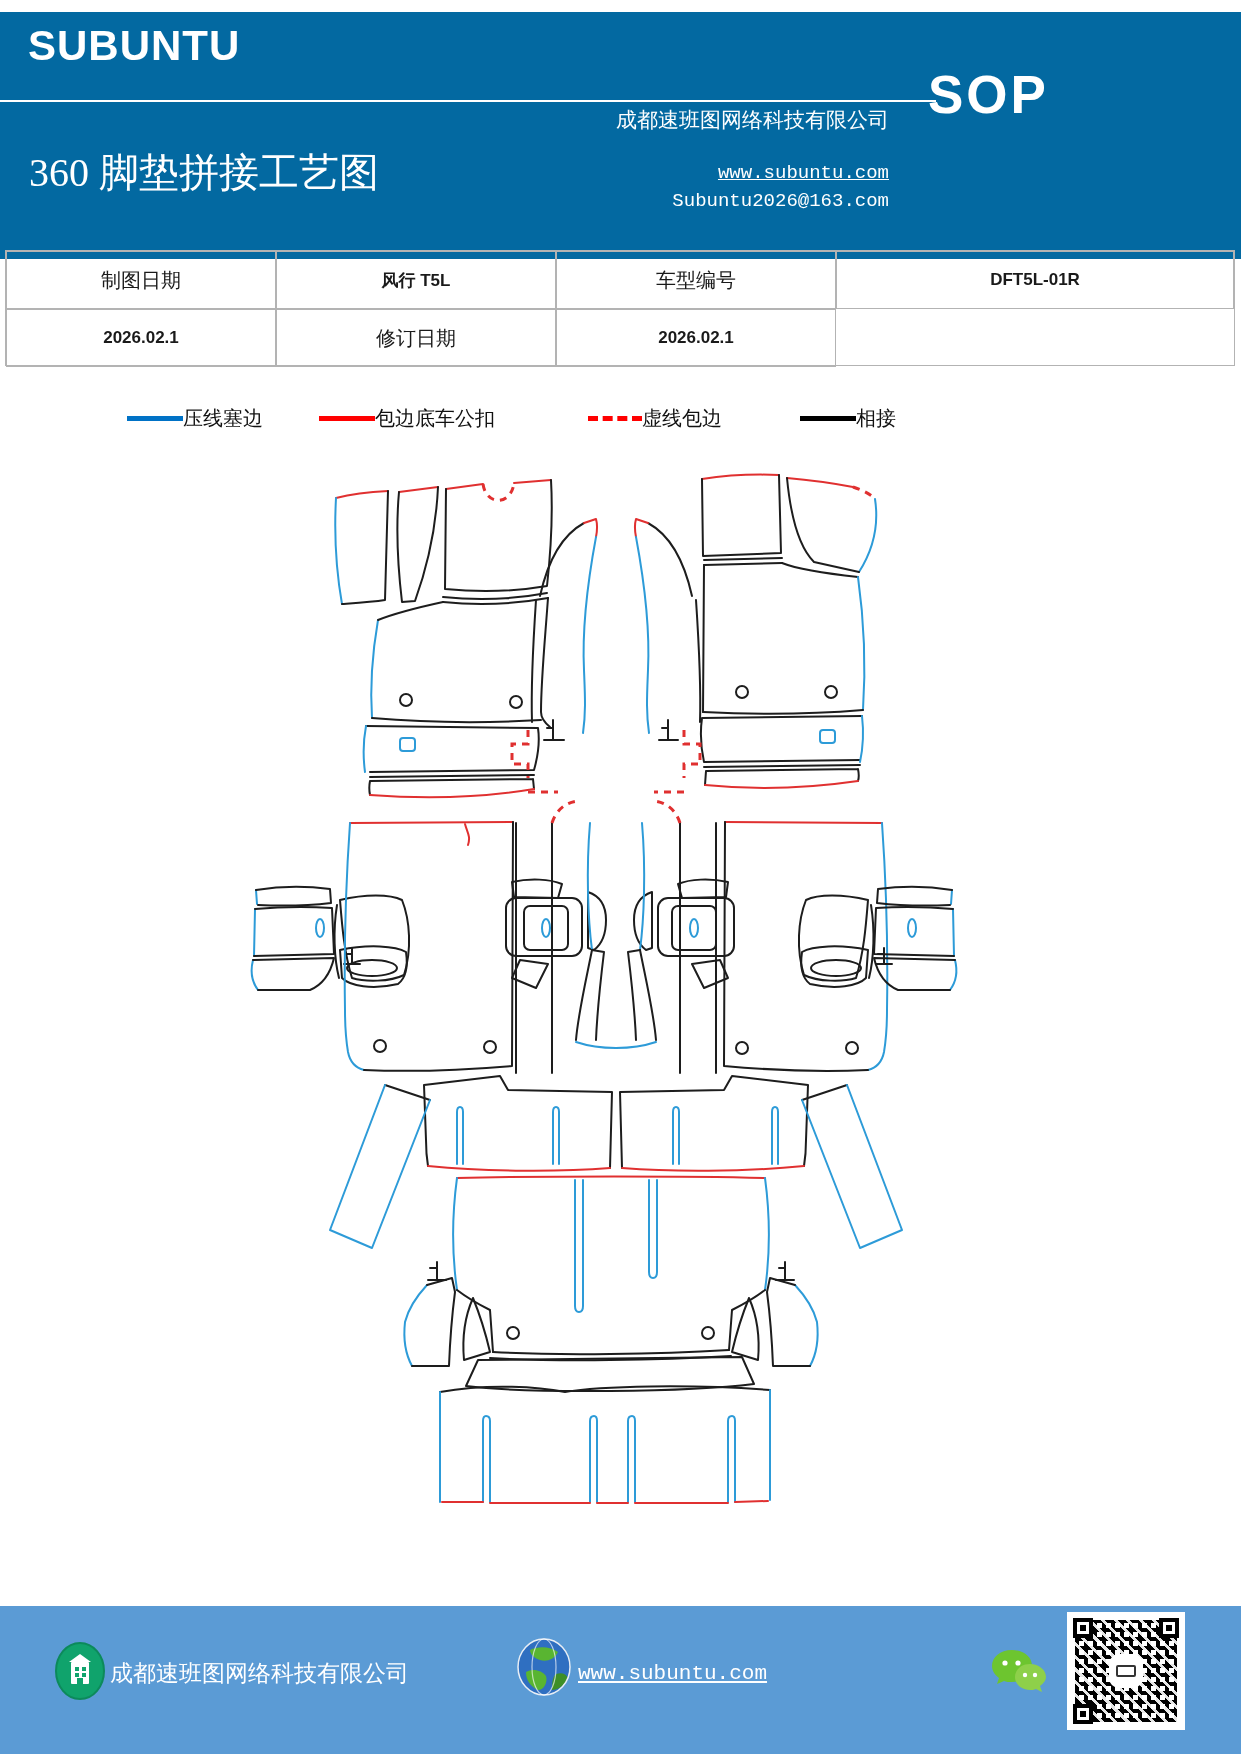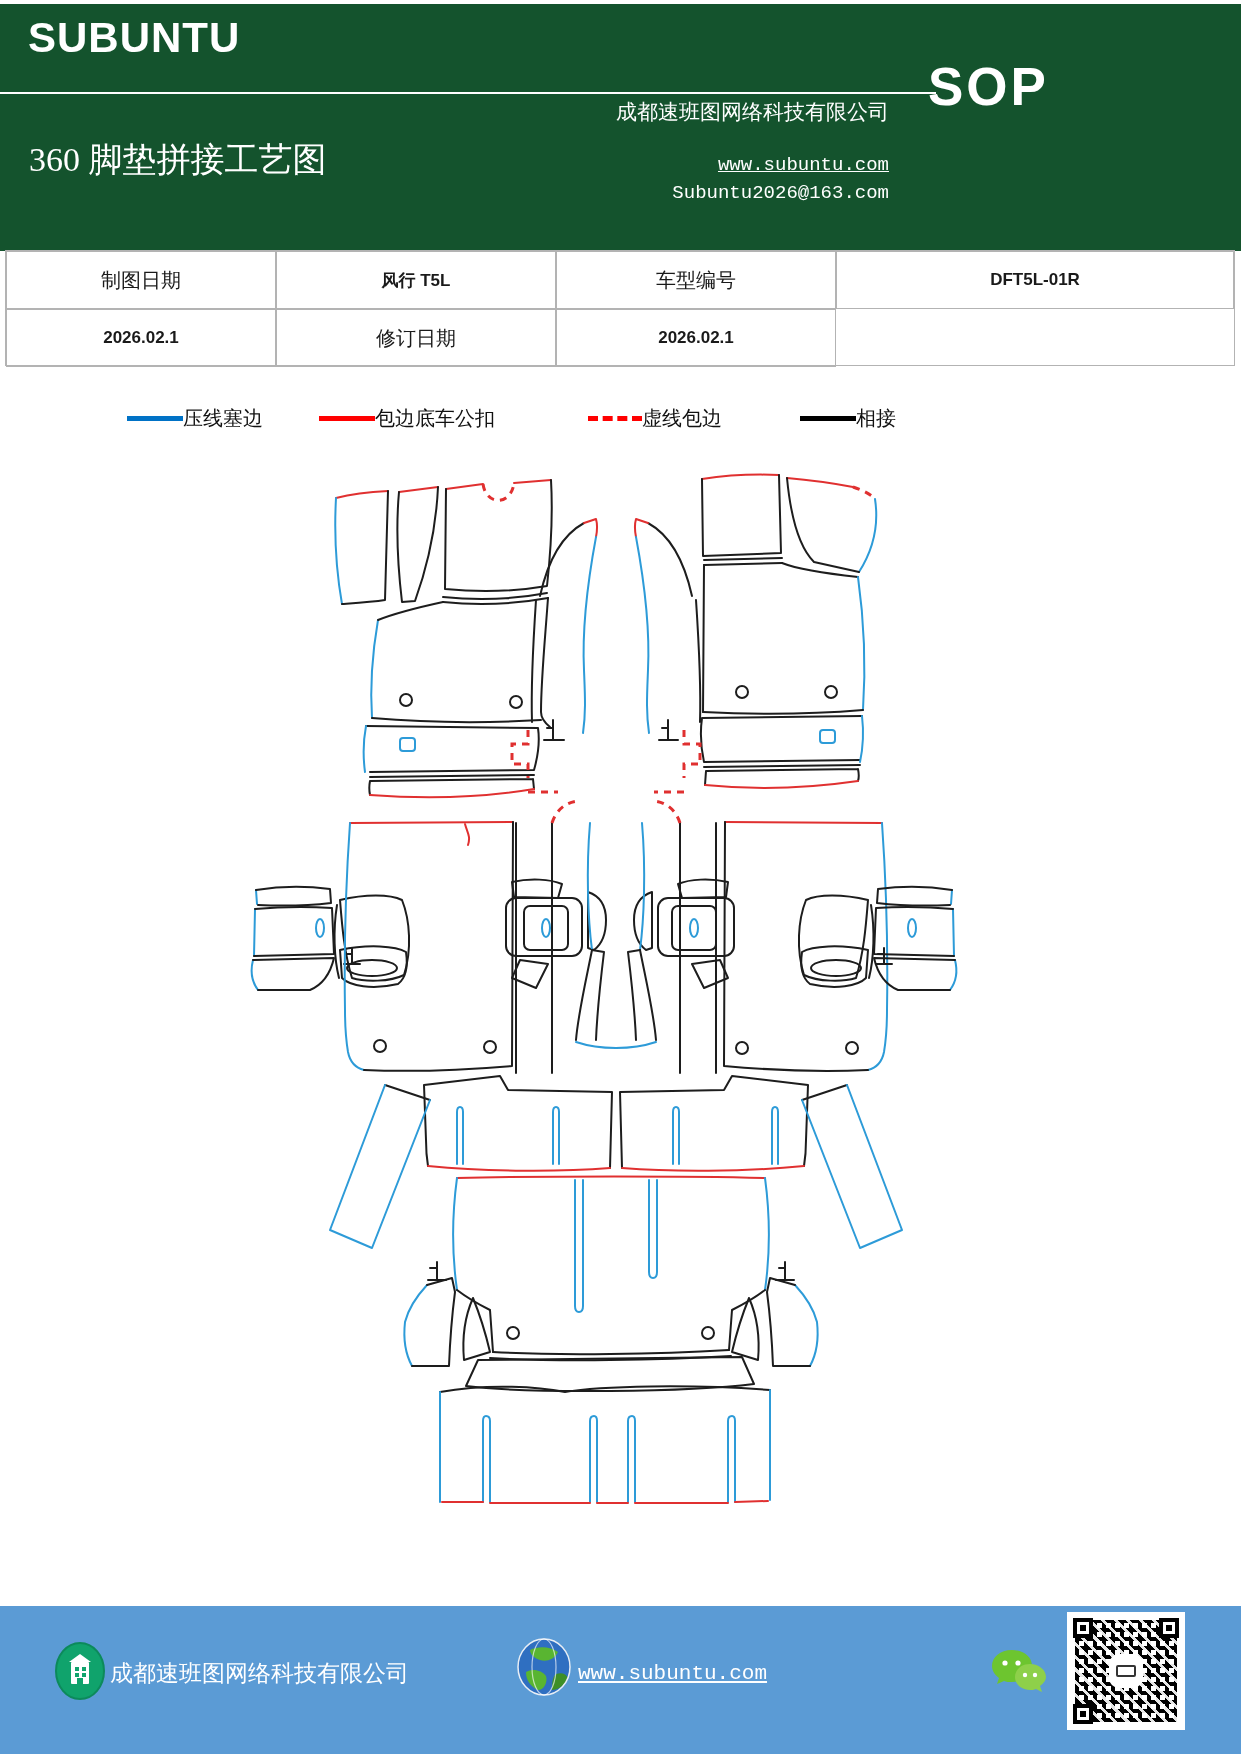--- a/index.html
+++ b/index.html
@@ -1,23 +1,23 @@
 <!DOCTYPE html>
 <html><head>
 <meta charset="utf-8">
 <style>
   html,body{margin:0;padding:0;background:#888;}
   .page{position:relative;width:1241px;height:1754px;background:#fff;overflow:hidden;
         font-family:"Liberation Sans",sans-serif;margin:0 auto;}
   
-  .hdr{position:absolute;left:0;top:4px;width:1241px;height:247px;background:#14532d;color:#fff;}
+  .hdr{position:absolute;left:0;top:12px;width:1241px;height:247px;background:#0369a1;color:#fff;}
   .hdr .logo{position:absolute;left:28px;top:10px;font-size:42px;font-weight:800;
              letter-spacing:1px;font-family:"Liberation Sans",sans-serif;}
   .hdr .rule{position:absolute;left:0;top:88px;width:936px;height:2px;background:#fff;}
-  .hdr .title{position:absolute;left:29px;top:133px;font-size:34px;
+  .hdr .title{position:absolute;left:29px;top:133px;font-size:40px;
               font-family:"Liberation Serif",serif;text-align:right;}
   .hdr .company{position:absolute;right:352px;top:94px;font-size:21px;white-space:nowrap;
                 font-family:"Liberation Serif",serif;}
   .hdr .site{position:absolute;right:352px;top:150px;font-size:19px;text-decoration:underline;
              font-family:"Liberation Mono",monospace;color:#fff;}
   .hdr .mail{position:absolute;right:352px;top:178px;font-size:19px;
              font-family:"Liberation Mono",monospace;}
   .hdr .sop{position:absolute;left:928px;top:52px;font-size:53px;font-weight:800;
             letter-spacing:3px;}
   

